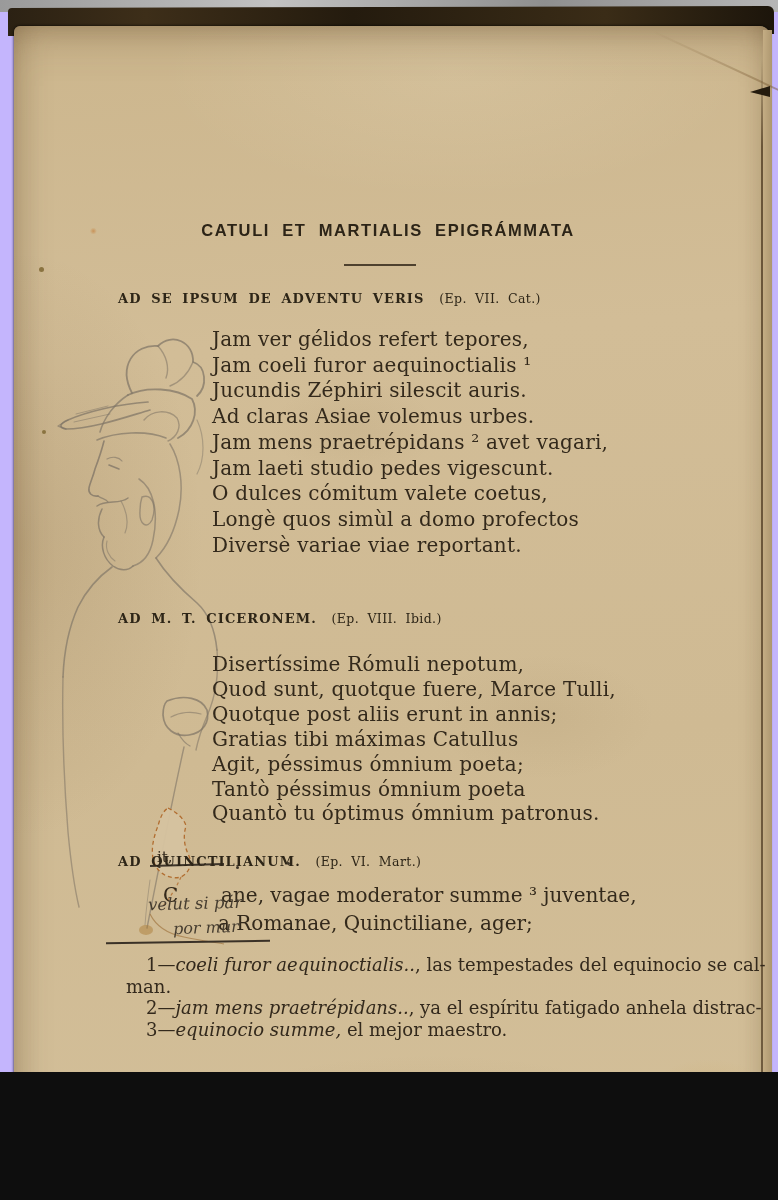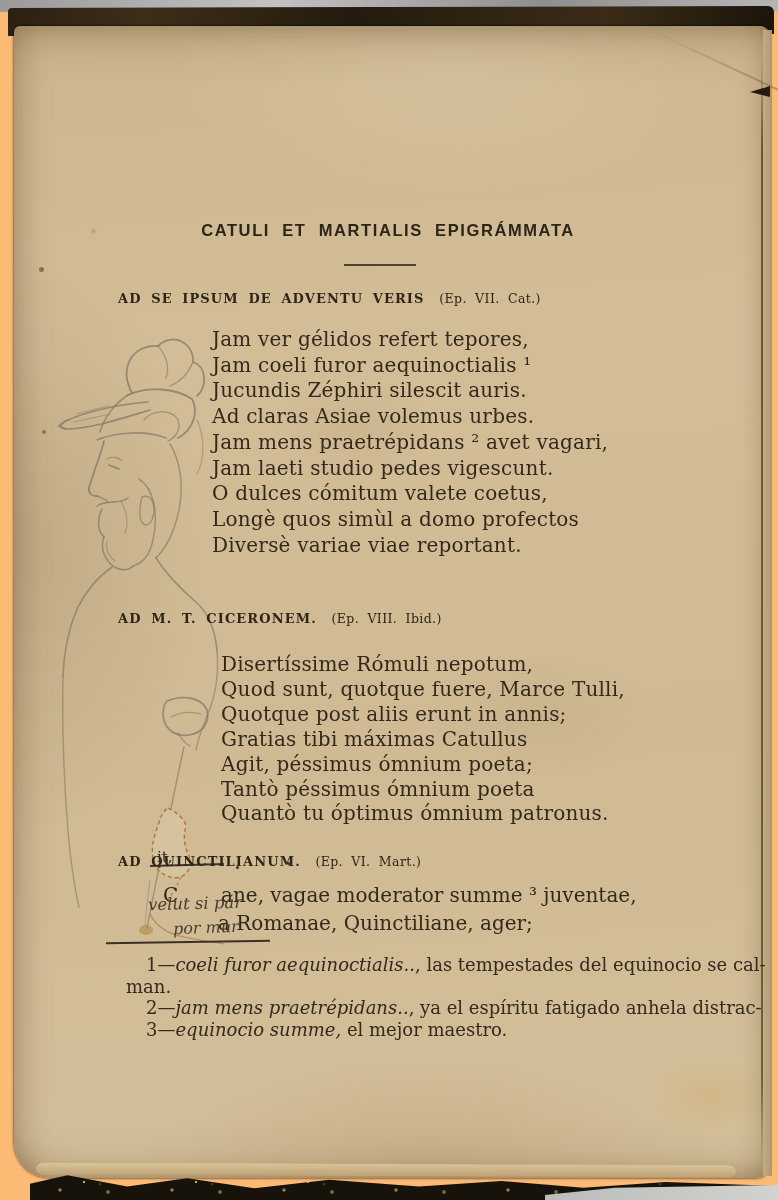--- a/index.html
+++ b/index.html
@@ -1,16 +1,16 @@
 <!DOCTYPE html>
 <html><head>
 <meta charset="utf-8">
 <style>
   html,body{margin:0;padding:0;background:#0e0e0e;}
-  #scan{position:relative;width:778px;height:1200px;overflow:hidden;background:#fdba74;
+  #scan{position:relative;width:778px;height:1072px;overflow:hidden;background:#c4b5fd;
         font-family:"DejaVu Serif", serif;}
   
   .scan-top-strip{position:absolute;left:0;top:0;width:778px;height:12px;
     background:linear-gradient(90deg,#9a9a9a,#c2c2c2 35%,#8f8f8f 70%,#b6b6b6);}
   .book-top-edge{position:absolute;left:8px;top:7px;width:766px;height:28px;
     background:linear-gradient(90deg,#2b2113,#3d2e19 18%,#241b0e 45%,#3a2c17 78%,#1c150b);
     border-radius:4px 6px 0 0;transform:rotate(-0.15deg);}
   .edge-speck{position:absolute;border-radius:50%;background:#8a7340;}
   
   .page{position:absolute;left:14px;top:26px;width:756px;height:1152px;
@@ -61,21 +61,21 @@
     font-family:"Liberation Sans",sans-serif;font-weight:bold;font-size:16.5px;
     letter-spacing:1.6px;word-spacing:6px;color:#2c2417;}
   .title-rule{position:absolute;left:344px;top:264px;width:72px;height:2px;
     background:rgba(55,44,28,.85);}
   .subhead{position:absolute;left:118px;width:540px;
     font-weight:bold;font-size:13px;letter-spacing:1.1px;word-spacing:4px;color:#2d2517;}
   .subhead .ref{font-weight:normal;font-size:12.5px;letter-spacing:.4px;margin-left:5px;}
   .poem{position:absolute;left:212px;font-size:20px;color:#33291b;letter-spacing:.2px;}
   .poem .line{white-space:nowrap;}
   #poem1 .line{line-height:25.7px;}
-  #poem2 .line{line-height:24.9px;margin-left:9px;}
+  #poem2 .line{line-height:24.9px;}
   .frag{position:absolute;font-size:20px;color:#33291b;white-space:nowrap;}
   .hw{position:absolute;font-style:italic;color:#463d30;white-space:nowrap;}
   .frag-it{position:absolute;font-size:15px;color:#33291b;}
   .tear-dash{position:absolute;left:150px;top:864px;width:74px;height:2px;background:#3e352a;transform:rotate(-1.5deg);}
   .tear-dot{position:absolute;width:3px;height:3px;border-radius:50%;background:#3e352a;}
   .foot-rule{position:absolute;left:106px;top:941px;width:164px;height:2px;background:#3a3127;transform:rotate(-0.8deg);}
   .footnotes{position:absolute;left:126px;top:954px;font-size:18px;color:#33291c;}
   .footnotes .fline{line-height:21.7px;white-space:nowrap;}
   .footnotes .indent{padding-left:20px;}
   .footnotes .it{font-style:italic;}

